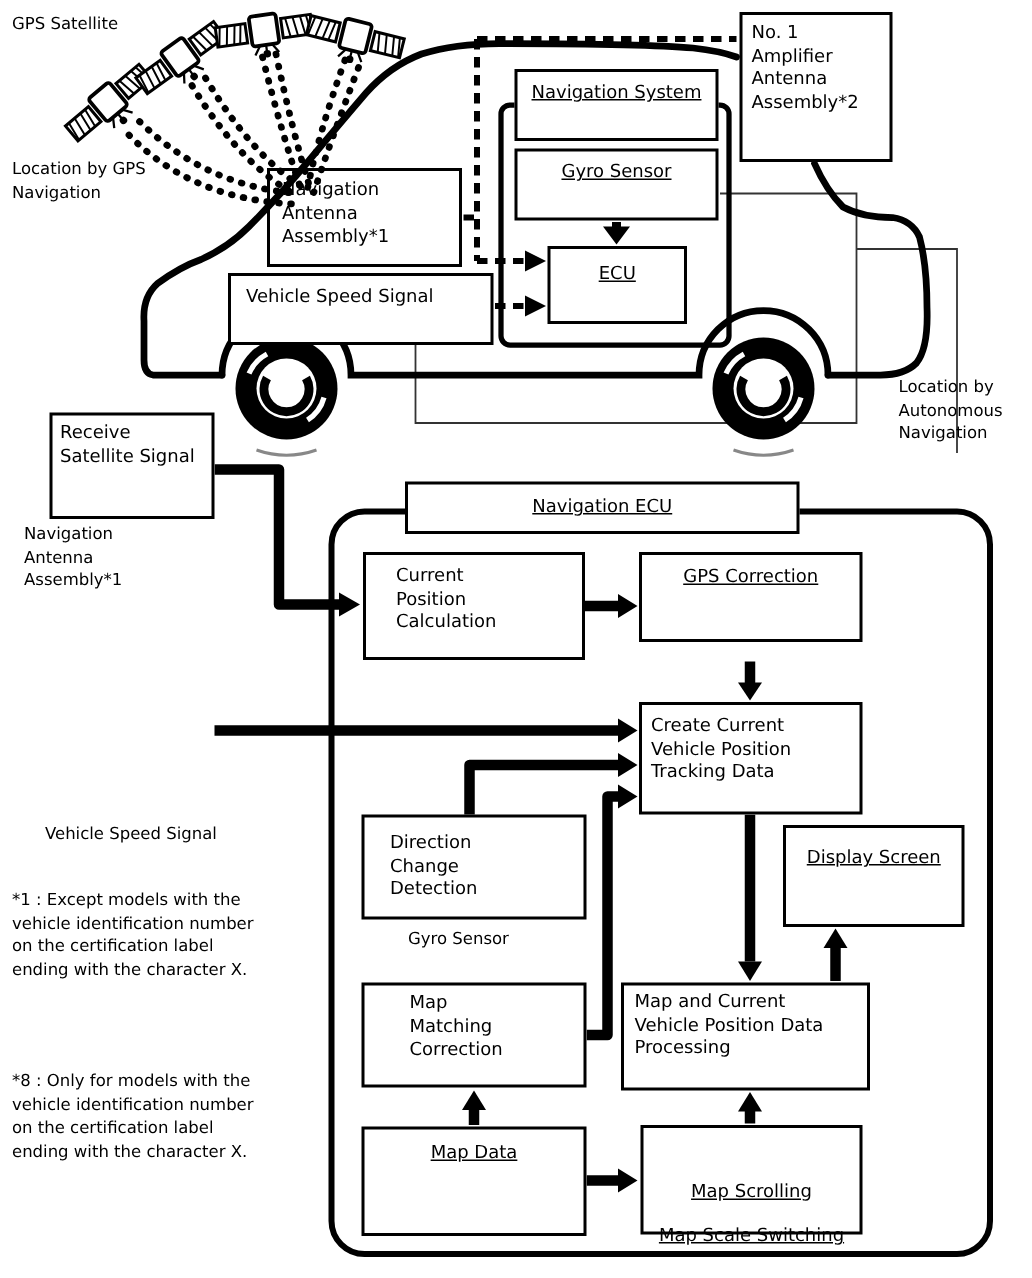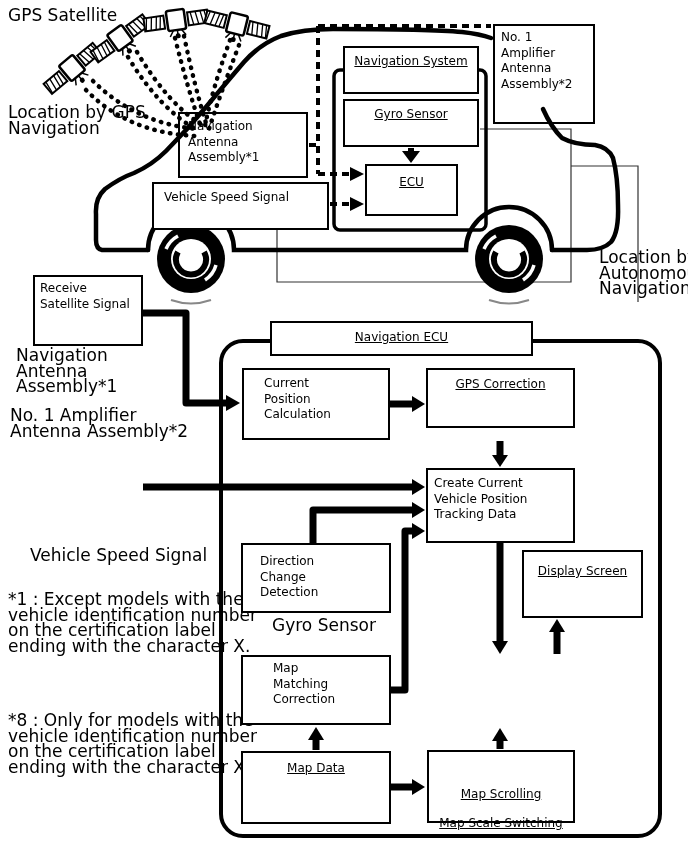--- a/index.html
+++ b/index.html
@@ -8,21 +8,21 @@
     font-family:"DejaVu Sans","Liberation Sans",sans-serif;color:#000;
   }
   svg{position:absolute;left:0;top:0;}
   #art-under{z-index:0;}
   .box{
     position:absolute;background:#fff;border:2px solid #000;box-sizing:border-box;
     font-size:12px;line-height:15.5px;white-space:pre-line;z-index:1;
   }
   .center{text-align:center;text-decoration:underline;}
   .lbl{
-    position:absolute;font-size:17px;line-height:15.5px;white-space:pre-line;z-index:1;
+    position:absolute;font-size:11px;line-height:15.5px;white-space:pre-line;z-index:1;
   }
   #art-over{z-index:2;pointer-events:none;}
   .gap{display:block;margin-top:14px;}
 </style>
 </head>
 <body>
 
 <div id="stage">
 
   <svg id="art-under" width="688" height="852" viewBox="0 0 688 852">
@@ -92,41 +92,39 @@
 
   <div class="lbl" style="left:8px;top:8px">GPS Satellite</div>
   <div class="lbl" style="left:8px;top:105px">Location by GPS
 Navigation</div>
   <div class="lbl" style="left:599px;top:250px">Location by
 Autonomous
 Navigation</div>
   <div class="lbl" style="left:16px;top:348px">Navigation
 Antenna
 Assembly*1</div>
-  <div class="lbl" style="left:10px;top:408px">No. 1 Amplifier
-Antenna Assembly*2</div>
   <div class="lbl" style="left:30px;top:548px">Vehicle Speed Signal</div>
   <div class="lbl" style="left:272px;top:618px">Gyro Sensor</div>
   <div class="lbl" style="left:8px;top:592px">*1 : Except models with the
 vehicle identification number
 on the certification label
 ending with the character X.</div>
   <div class="lbl" style="left:8px;top:713px">*8 : Only for models with the
 vehicle identification number
 on the certification label
 ending with the character X.</div>
 
   <div class="box" style="left:178px;top:112px;width:130px;height:66px;padding:5px 8px">Navigation
 Antenna
 Assembly*1</div>
   <div class="box" style="left:152px;top:182px;width:177px;height:48px;padding:6px 10px">Vehicle Speed Signal</div>
   <div class="box center" style="left:343px;top:46px;width:136px;height:48px;padding-top:6px">Navigation System</div>
   <div class="box center" style="left:343px;top:99px;width:136px;height:48px;padding-top:6px">Gyro Sensor</div>
   <div class="box center" style="left:365px;top:164px;width:93px;height:52px;padding-top:9px">ECU</div>
-  <div class="box" style="left:493px;top:24px;width:102px;height:100px;padding:4px 6px">No. 1
+  <div class="box" style="left:493px;top:8px;width:102px;height:100px;padding:4px 6px">No. 1
 Amplifier
 Antenna
 Assembly*2</div>
 
   <div class="box center" style="left:270px;top:321px;width:263px;height:35px;padding-top:7px">Navigation ECU</div>
   <div class="box" style="left:33px;top:275px;width:110px;height:71px;padding:4px 5px">Receive
 Satellite Signal</div>
   <div class="box" style="left:242px;top:368px;width:148px;height:72px;padding:6px 20px">Current
 Position
 Calculation</div>
@@ -134,20 +132,23 @@
   <div class="box" style="left:426px;top:468px;width:149px;height:75px;padding:6px 6px">Create Current
 Vehicle Position
 Tracking Data</div>
   <div class="box" style="left:241px;top:543px;width:150px;height:70px;padding:9px 17px">Direction
 Change
 Detection</div>
   <div class="box center" style="left:522px;top:550px;width:121px;height:68px;padding-top:12px">Display Screen</div>
   <div class="box" style="left:241px;top:655px;width:150px;height:70px;padding:4px 30px">Map
 Matching
 Correction</div>
+  <div class="box" style="left:414px;top:655px;width:166px;height:72px;padding:3px 7px">Map and Current
+Vehicle Position Data
+Processing</div>
   <div class="box center" style="left:241px;top:751px;width:150px;height:73px;padding-top:8px">Map Data</div>
   <div class="box center" style="left:427px;top:750px;width:148px;height:73px;padding-top:19px">
       <span>Map Scrolling</span>
       <span class="gap">Map Scale Switching</span>
   </div>
 
   <svg id="art-over" width="688" height="852" viewBox="0 0 688 852">
     <defs>
       <g id="sat">
         <g stroke="#000" stroke-width="2" fill="#fff">

